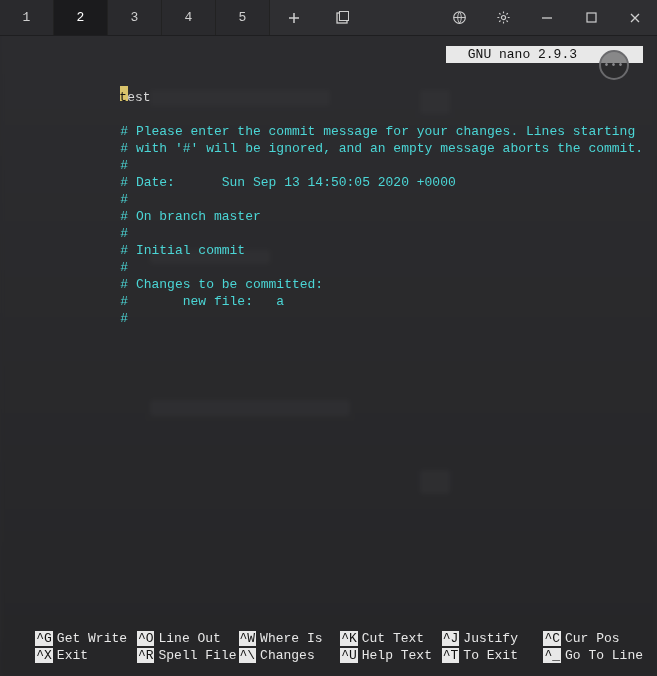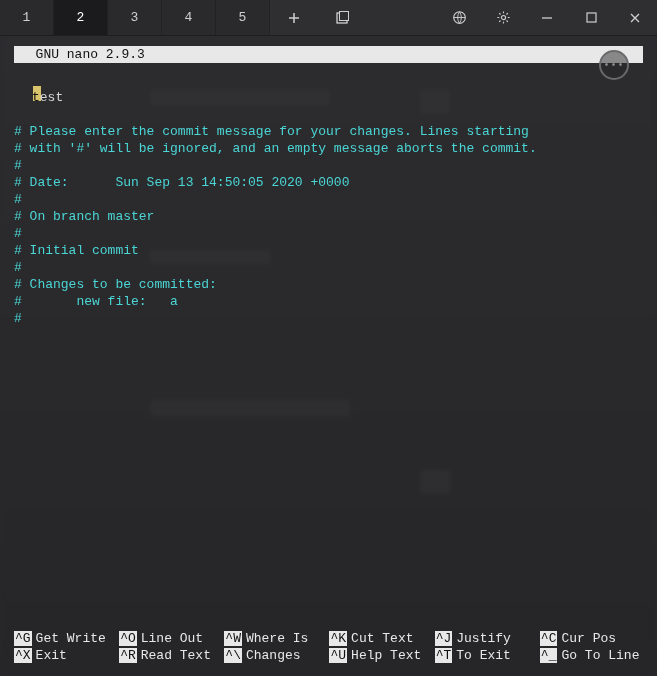--- a/index.html
+++ b/index.html
@@ -50,41 +50,41 @@
     width:44px; display:flex;align-items:center;justify-content:center;
     color:#cfcfcf; cursor:pointer;
   }
   svg { display:block; }
 
   
   .term {
     position:relative; z-index:1;
     padding: 10px 14px 6px 14px;
     height: calc(100% - 36px);
-    display:flex; flex-direction:column;
+    display:flex; flex-direction:column;align-items:flex-end;
   }
 
   .nano-header {
     background:#e8e8e8;
     color:#111;
     display:flex;
     padding:1px 6px;
     font-weight:500;
     margin-bottom:6px;
   }
   .nano-header .title { white-space:pre; }
   .nano-header .path { flex:1; text-align:center; }
 
   .editor {
     flex:1;
     color:#4bd6d6;
     line-height:17px;
     white-space:pre;
   }
-  .editor .user-line { color:#d8d8d8;margin-left:19px; }
+  .editor .user-line { color:#d8d8d8; }
   .cursor-block {
     background:#d9c36b;
     color:#111;
     display:inline-block;
     width:8px; height:15px;
     margin-right:-1px;
   }
 
   .circle-btn {
     position:absolute;
@@ -228,21 +228,21 @@
       <div class="sc">
         <span class="key">^C</span>
         <span>Cur Pos</span>
       </div>
       <div class="sc">
         <span class="key">^X</span>
         <span>Exit</span>
       </div>
       <div class="sc">
         <span class="key">^R</span>
-        <span>Read Text</span>
+        <span>Spell File</span>
       </div>
       <div class="sc">
         <span class="key">^\</span>
         <span>Changes</span>
       </div>
       <div class="sc">
         <span class="key">^U</span>
         <span>Help Text</span>
       </div>
       <div class="sc">

